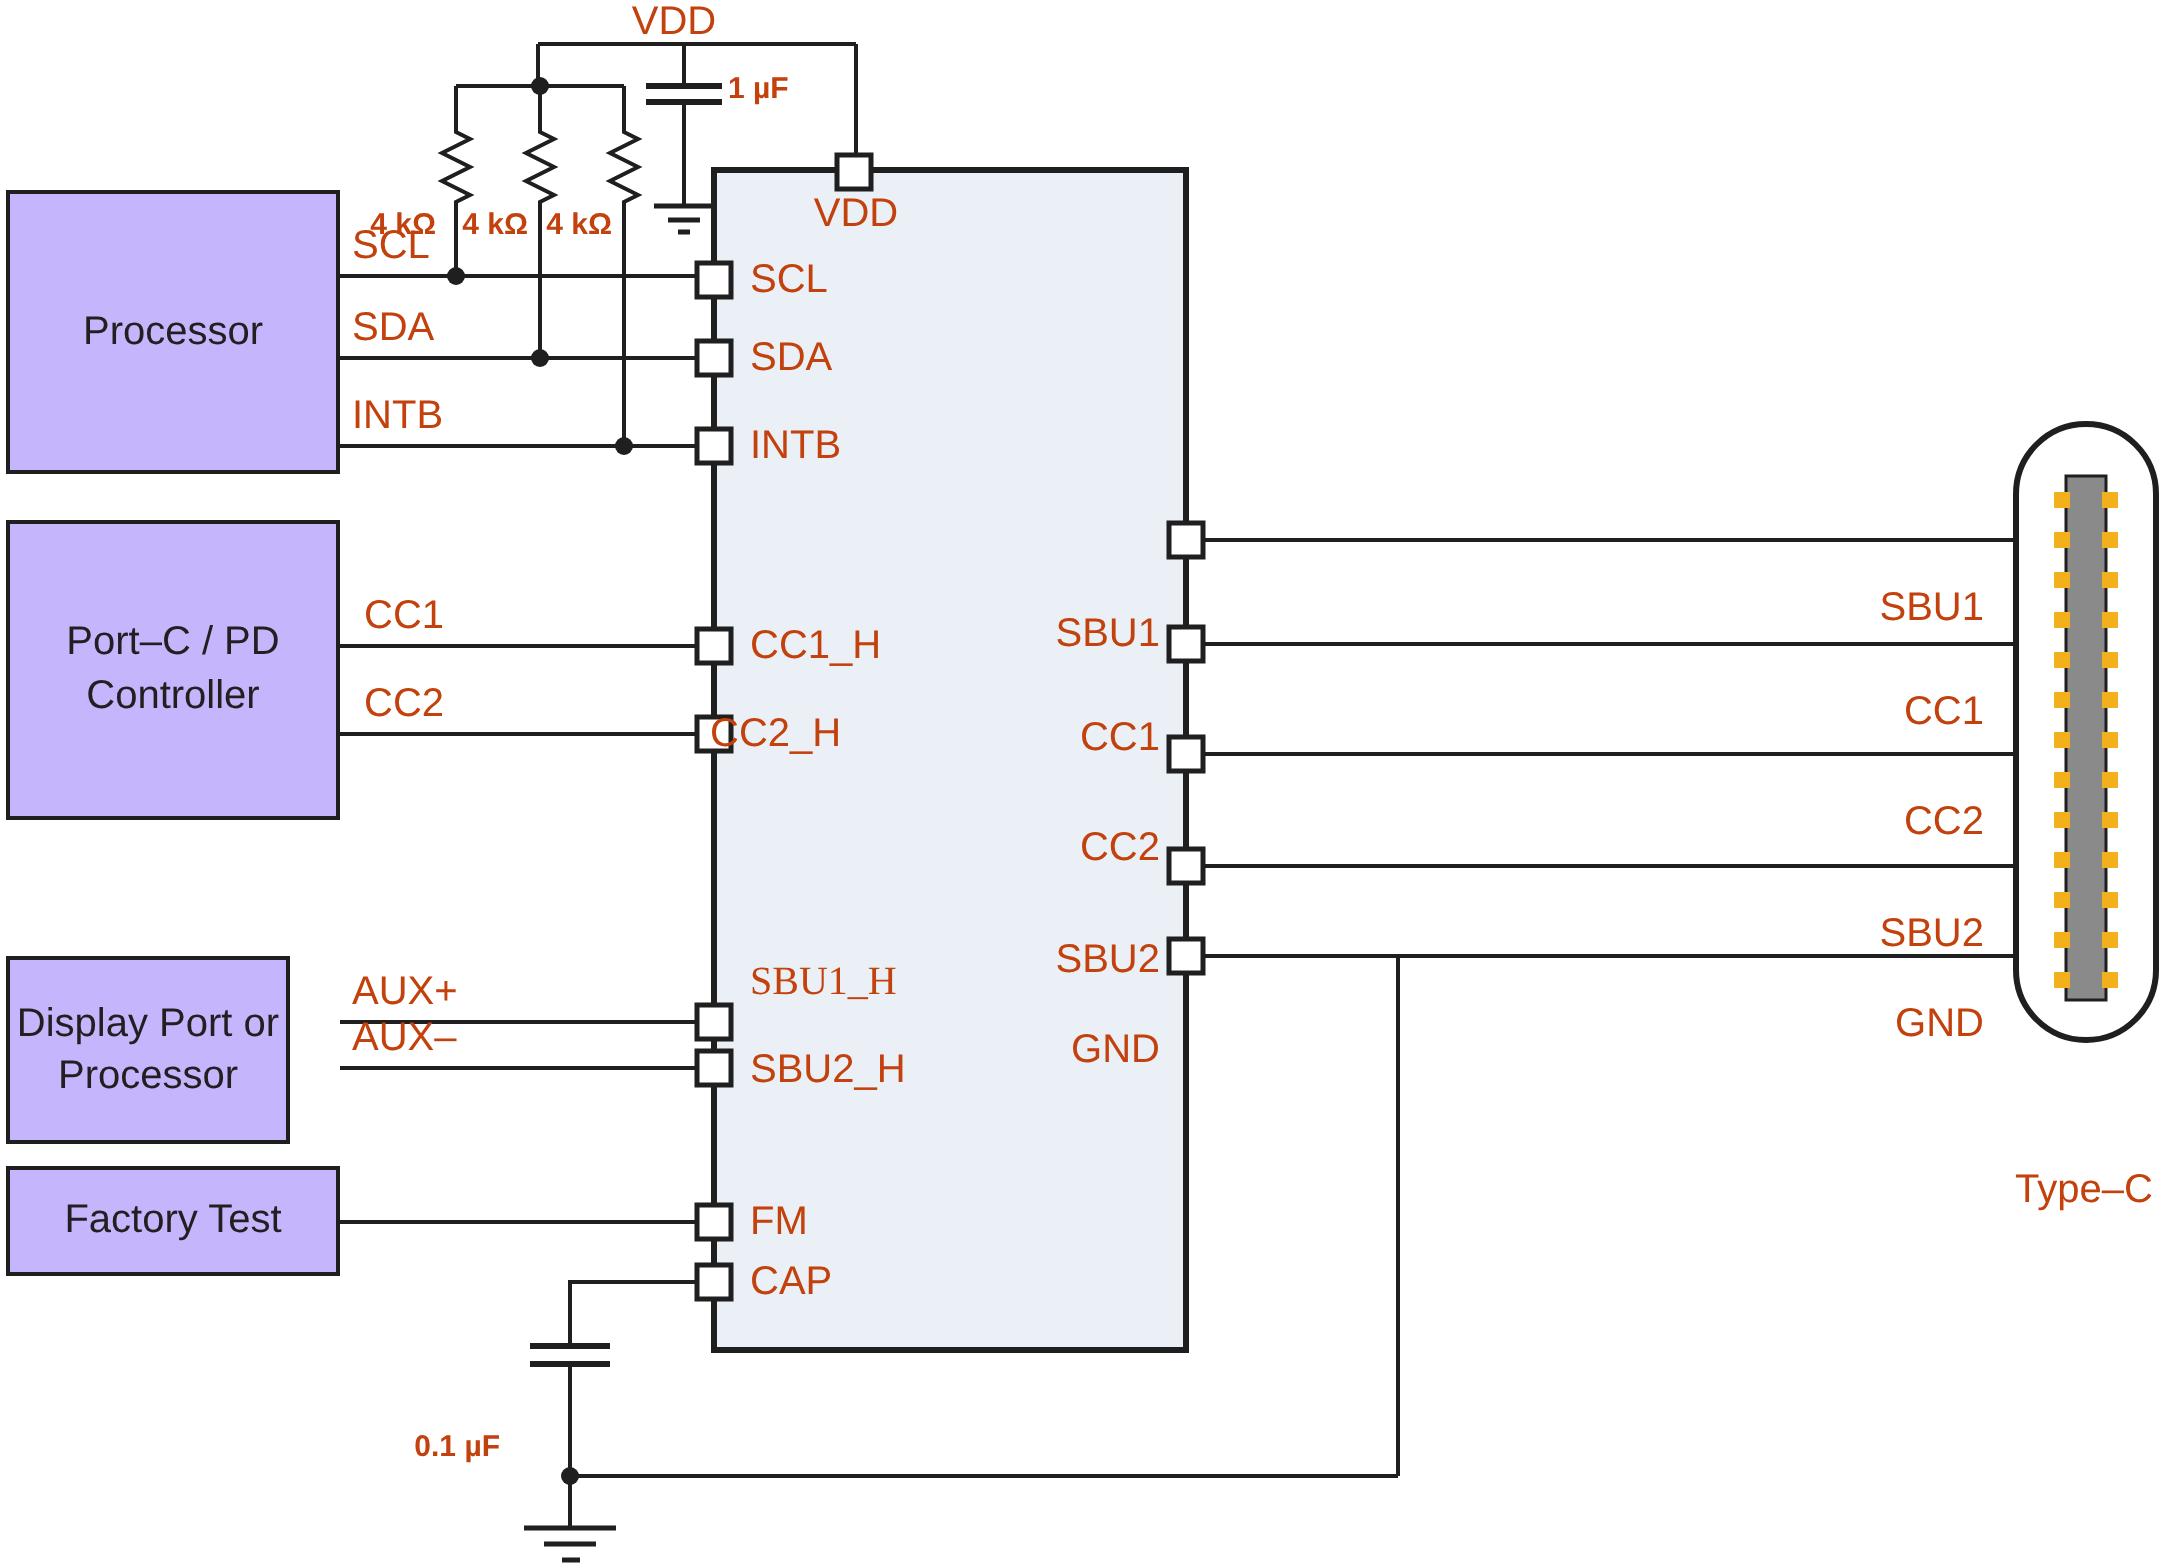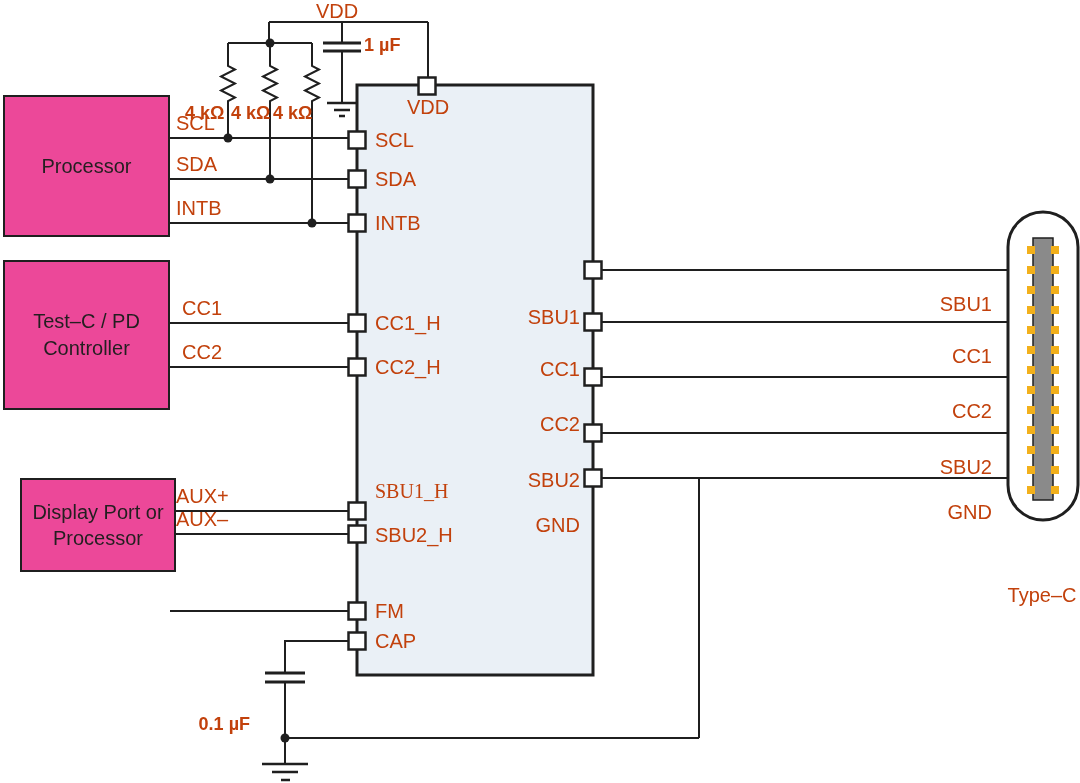--- a/index.html
+++ b/index.html
@@ -14,31 +14,31 @@
   }
   #schematic-svg { position: absolute; left: 0; top: 0; }
   .label {
     position: absolute;
     font-size: 20px;
     line-height: 22px;
     white-space: nowrap;
     color: #c2410c;
   }
   .small {
-    font-size: 18px;
+    font-size: 15px;
     line-height: 16px;
     font-weight: bold;
   }
   .center { text-align: center; }
   .right  { text-align: right; margin-top: 47px; }
   .box {
     position: absolute;
     box-sizing: border-box;
     border: 2.5px solid #1f1f1f;
-    background: #ec4899;
+    background: #c4b5fd;
     display: flex;
     flex-direction: column;
     align-items: center;
     justify-content: center;
     font-size: 20px;
     line-height: 27px;
     text-align: center;
   }
 </style>
 </head>
@@ -148,29 +148,32 @@
           <rect x="1051" y="486" width="8" height="8"></rect>
       </g>
     </g>
   </svg>
 
   <div class="box" style="left:3px; top:95px; width:167px; height:142px;">
     <span>Processor</span>
   </div>
 
   <div class="box" style="left:3px; top:260px; width:167px; height:150px;">
-    <span>Test–C / PD</span>
+    <span>Port–C / PD</span>
     <span>Controller</span>
   </div>
 
-  <div class="box" style="left:3px; top:478px; width:156px; height:94px; line-height:26px;margin-left:17px;">
+  <div class="box" style="left:3px; top:478px; width:142px; height:94px; line-height:26px;">
     <span>Display Port or</span>
     <span>Processor</span>
   </div>
 
+  <div class="box" style="left:3px; top:583px; width:167px; height:55px;">
+    <span>Factory Test</span>
+  </div>
 
   <div class="label center" style="left:300px; top:0px; width:74px;">VDD</div>
   <div class="label small" style="left:364px; top:37px;">1 µF</div>
   <div class="label small right" style="left:185px; top:58px; width:33px;">4 kΩ</div>
   <div class="label small right" style="left:231px; top:58px; width:33px;">4 kΩ</div>
   <div class="label small right" style="left:273px; top:58px; width:33px;">4 kΩ</div>
   <div class="label small right" style="left:198px; top:669px; width:52px;">0.1 µF</div>
 
   <div class="label" style="left:176px; top:112px;">SCL</div>
   <div class="label" style="left:176px; top:153px;">SDA</div>
@@ -179,21 +182,21 @@
   <div class="label" style="left:182px; top:341px;">CC2</div>
   <div class="label" style="left:176px; top:485px;">AUX+</div>
   <div class="label" style="left:176px; top:508px;">AUX–</div>
 
   <div class="label center" style="left:400px; top:96px; width:56px;">VDD</div>
 
   <div class="label" style="left:375px; top:129px;">SCL</div>
   <div class="label" style="left:375px; top:168px;">SDA</div>
   <div class="label" style="left:375px; top:212px;">INTB</div>
   <div class="label" style="left:375px; top:312px;text-align:right;">CC1_H</div>
-  <div class="label" style="left:375px; top:356px;">CC2_H</div>
+  <div class="label" style="left:355px; top:356px;">CC2_H</div>
   <div class="label" style="left:375px; top:480px;font-family:Liberation Serif, serif;">SBU1_H</div>
   <div class="label" style="left:375px; top:524px;">SBU2_H</div>
   <div class="label" style="left:375px; top:600px;">FM</div>
   <div class="label" style="left:375px; top:630px;">CAP</div>
 
   <div class="label right" style="left:500px; top:259px; width:80px;">SBU1</div>
   <div class="label right" style="left:500px; top:311px; width:80px;">CC1</div>
   <div class="label right" style="left:500px; top:366px; width:80px;">CC2</div>
   <div class="label right" style="left:500px; top:422px; width:80px;">SBU2</div>
   <div class="label right" style="left:500px; top:467px; width:80px;">GND</div>

